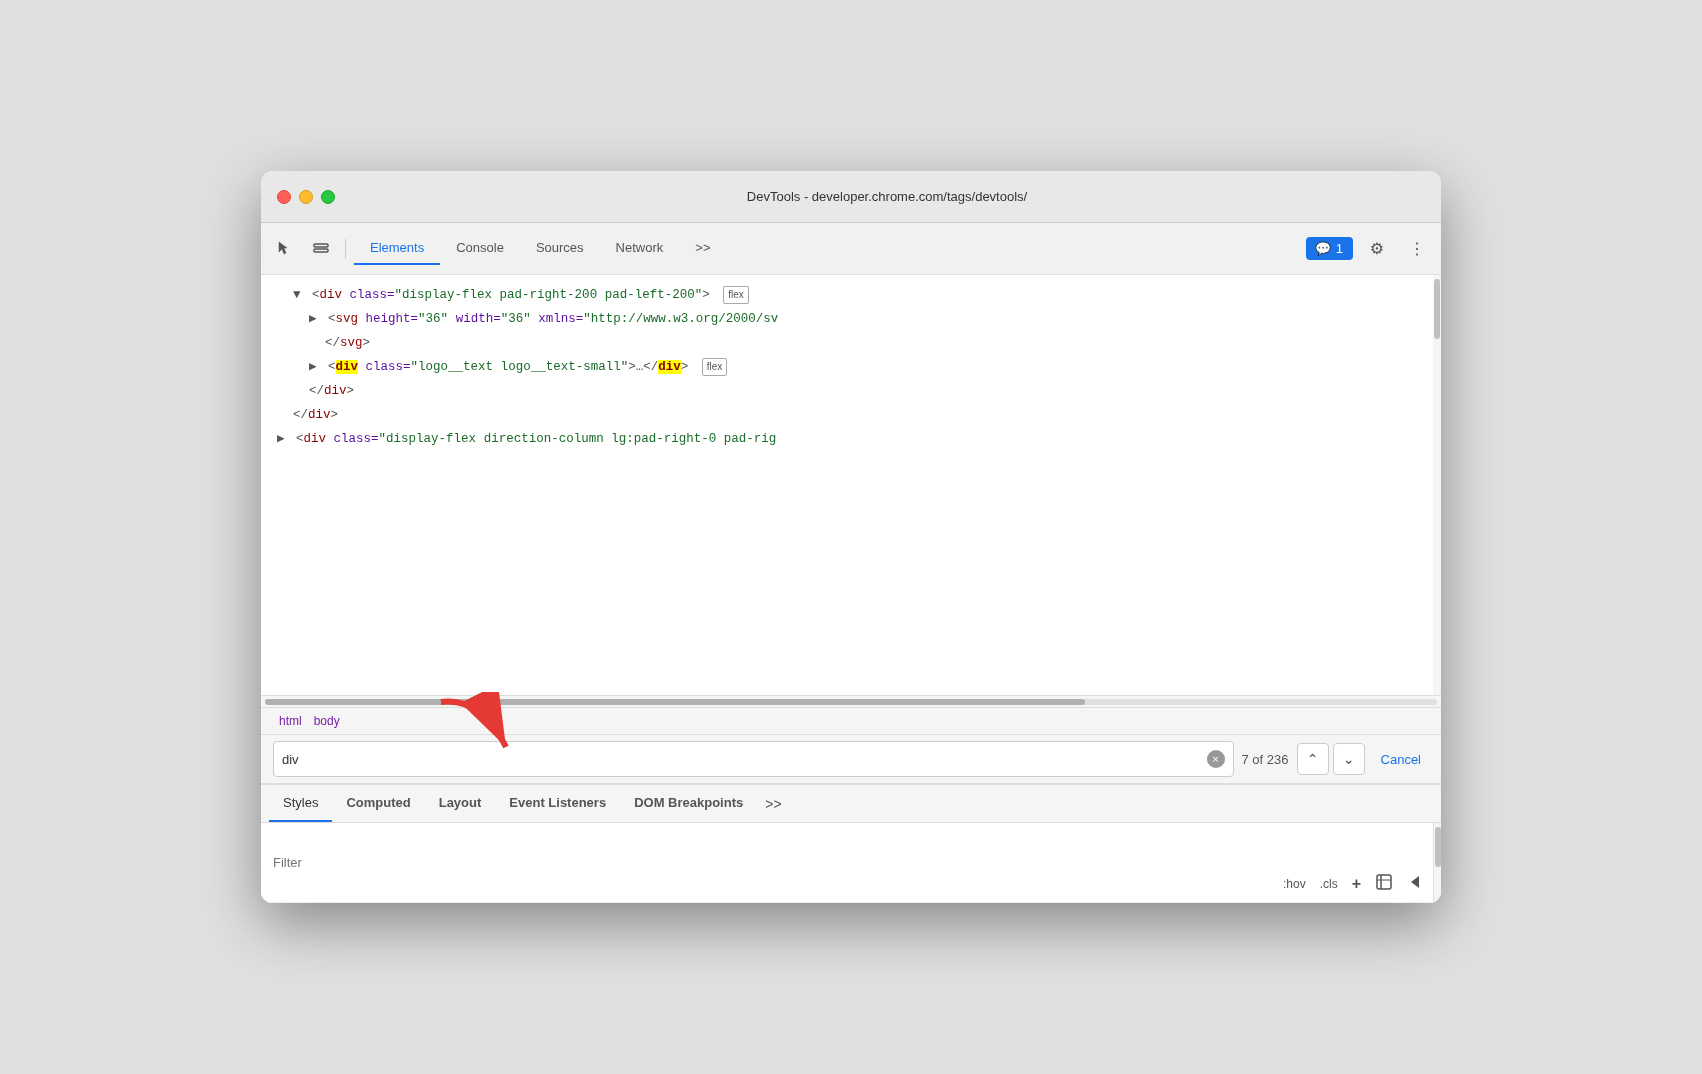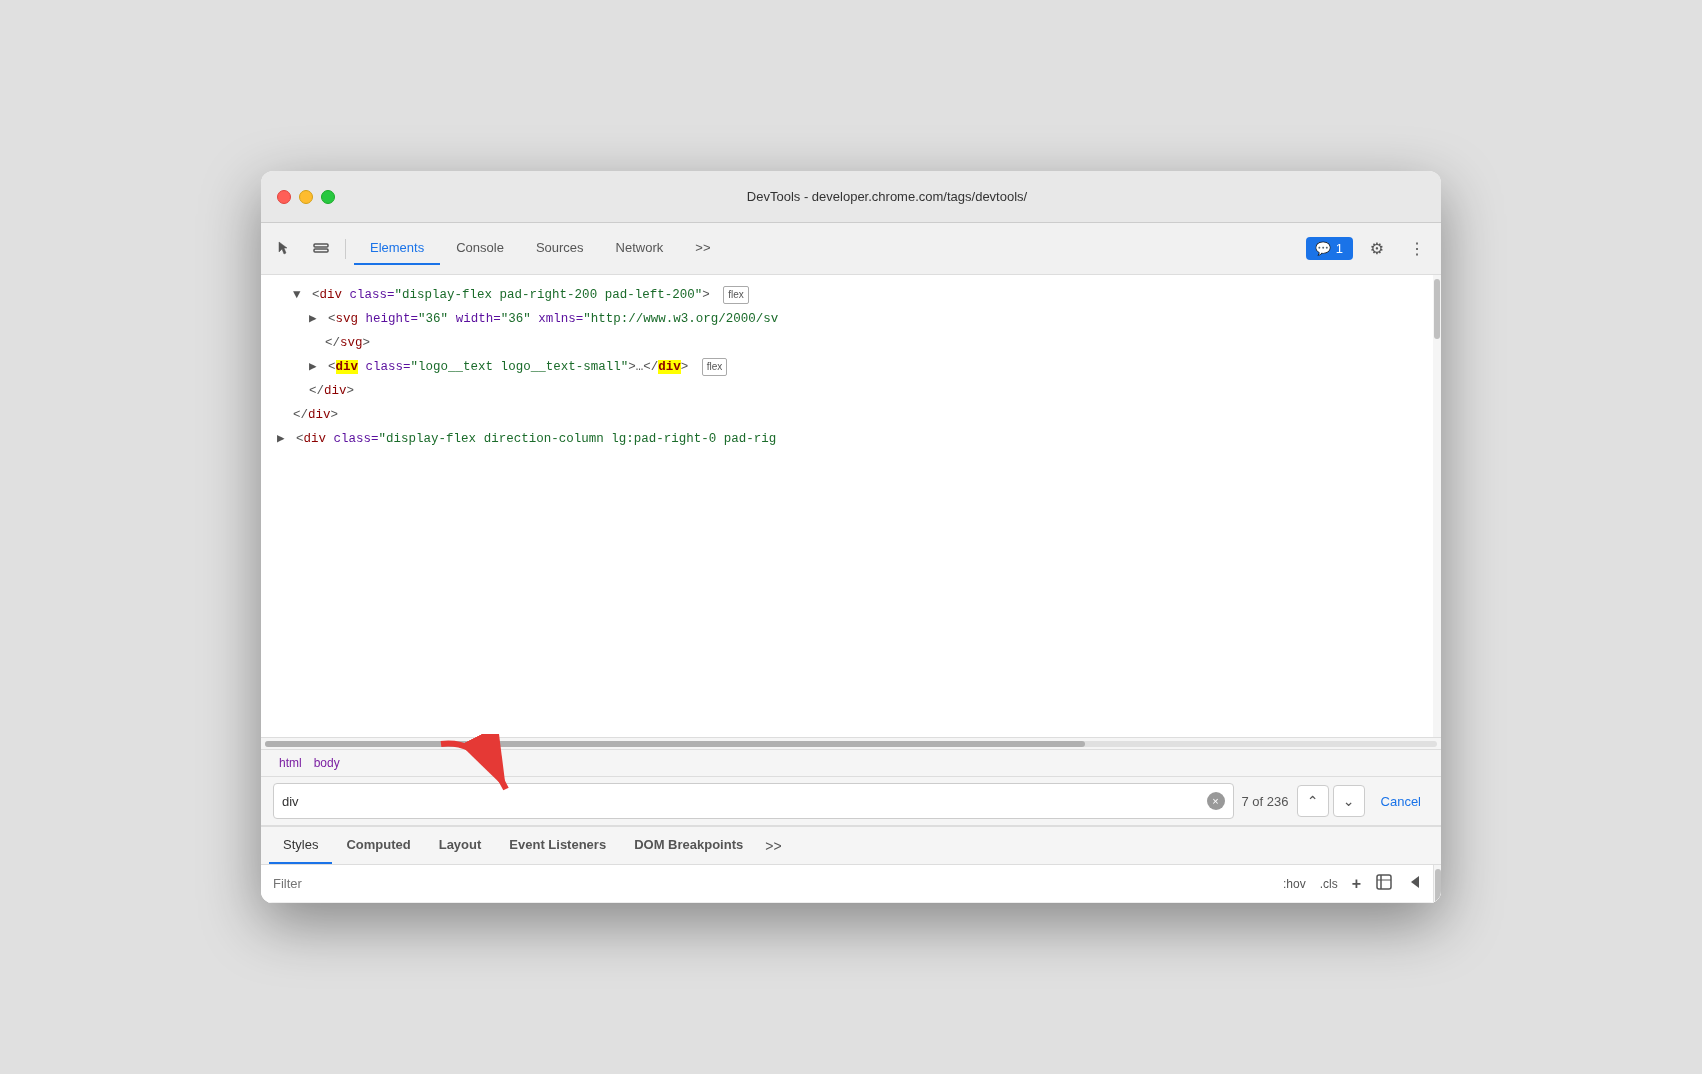--- a/index.html
+++ b/index.html
@@ -387,20 +387,21 @@
       border: none;
       outline: none;
       background: transparent;
     }
 
     .filter-actions {
       display: flex;
       align-items: center;
       gap: 6px;
       margin-left: auto;
+      margin-top: 42px;
     }
 
     .filter-action-btn {
       font-size: 12px;
       color: #555;
       cursor: pointer;
       padding: 2px 4px;
       border-radius: 3px;
     }
 

